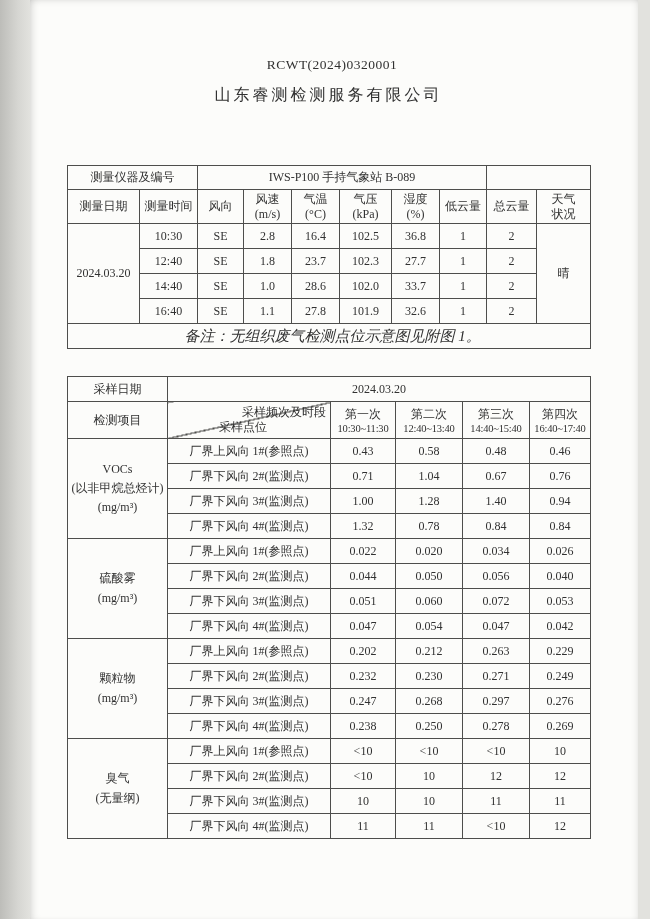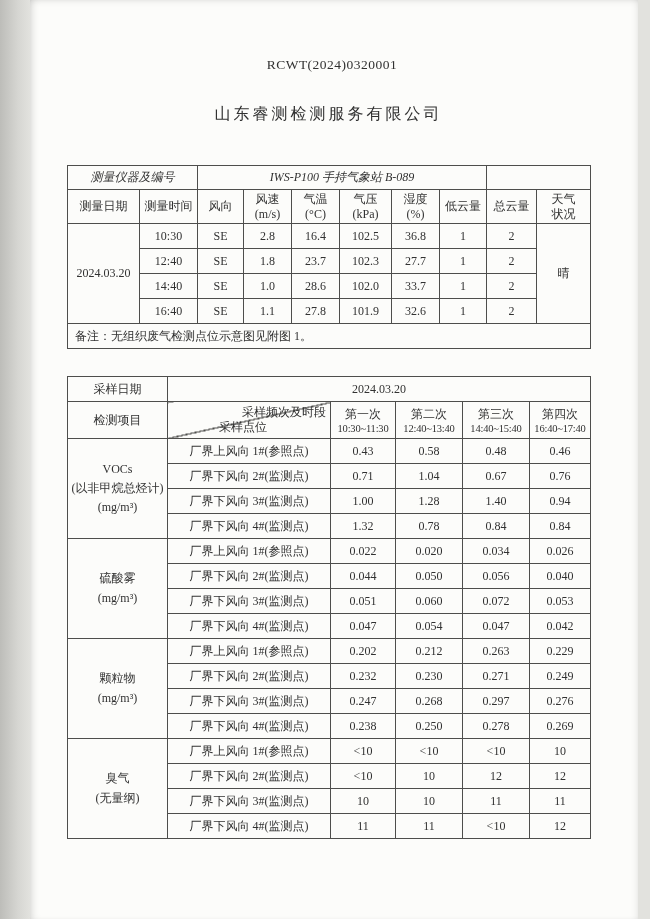--- a/index.html
+++ b/index.html
@@ -14,38 +14,38 @@
     position: relative; width: 650px; height: 919px;
     background: linear-gradient(90deg, #bdbdb9 0px, #d6d6d2 18px, #e2e2de 30px);
   }
   #page {
     position: absolute; left: 30px; top: 0; width: 608px; height: 919px;
     background: #fcfcfa;
     box-shadow: inset 6px 0 10px -6px rgba(0,0,0,.22), inset -5px 0 9px -6px rgba(0,0,0,.14), inset 0 6px 10px -7px rgba(0,0,0,.12);
   }
   .abs { position: absolute; }
   #report-no { top: 57px; left: 37px; width: 530px; text-align: center; font-size: 13.5px; letter-spacing: .5px; }
-  #company   { top: 85px; left: 37px; width: 523px; text-align: center; font-size: 16px; letter-spacing: 3px; margin-top: 19px; }
+  #company   { top: 85px; left: 37px; width: 523px; text-align: center; font-size: 16px; letter-spacing: 3px; }
   #doc-title { top: 110px; left: 37px; width: 523px; text-align: center; font-size: 26px; font-weight: bold; letter-spacing: 9px; }
   #caption-row1 { top: 145px; left: 37px; width: 523px; height: 18px; font-size: 13.5px; }
   #t1-caption { width: 100%; text-align: center; }
   #pagination { position: absolute; right: 0; top: 0; }
   #t2-caption { top: 356px; left: 37px; width: 523px; text-align: center; font-size: 13.5px; }
 
   table { border-collapse: collapse; table-layout: fixed; }
   td, th { border: 1px solid #4e4e4c; font-weight: normal; text-align: center; vertical-align: middle; font-size: 12px; overflow: hidden; }
 
   #table1 { left: 37px; top: 165px; width: 523px; }
   #table2 { left: 37px; top: 376px; width: 523px; }
 
   .hdr2 { line-height: 1.25; }
-  #table1 .r1 td { height: 24px; font-style: italic; }
+  #table1 .r1 td { height: 24px; }
   #table1 .r2 th { height: 34px; }
   #table1 .data td { height: 25px; }
-  #table1 .note td { height: 25px; text-align: left; padding-left: 7px; font-size: 12px; }
+  #table1 .note td { height: 25px; text-align: center; padding-left: 7px; font-size: 15px; font-style: italic; }
 
   #table2 .rdate td { height: 25px; }
   #table2 .rhead th, #table2 .rhead td { height: 37px; }
   #table2 .data td { height: 25px; }
   #table2 .time { font-size: 10.5px; letter-spacing: -0.2px; }
 
   .group-cell div { line-height: 1.6; }
   .diag {
     position: relative; padding: 0;
     background: linear-gradient(to bottom right,

